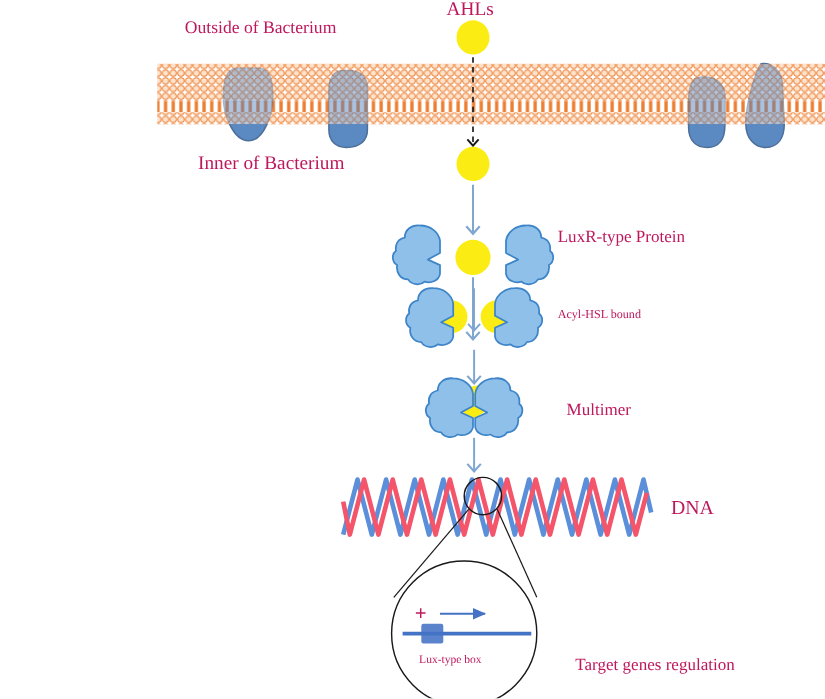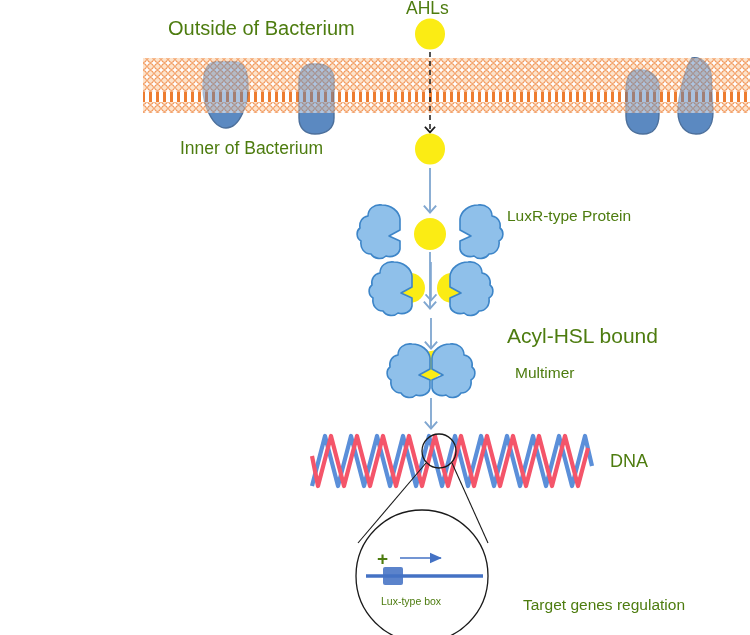--- a/index.html
+++ b/index.html
@@ -10,30 +10,31 @@
   #canvas {
     position: relative;
     width: 750px;
     height: 635px;
     background: #ffffff;
     overflow: hidden;
     font-family: "Liberation Sans", sans-serif;
   }
   .lbl {
     position: absolute;
-    color: #4d7c0f;
+    color: #be185d;
     white-space: nowrap;
     line-height: 1;
-  }
-  #lbl-outside   { left: 168px; top: 18px;  font-size: 20px; }
+    font-family: Liberation Serif, serif;
+  }
+  #lbl-outside   { left: 168px; top: 18px;  font-size: 16px; }
   #lbl-ahls      { left: 406px; top: 0px;   font-size: 17.5px; }
   #lbl-cellmem   { left: 2px;   top: 84px;  font-size: 17.5px; }
   #lbl-inner     { left: 180px; top: 140px; font-size: 17.5px; }
   #lbl-luxr      { left: 507px; top: 208px; font-size: 15.5px; }
-  #lbl-acyl      { left: 507px; top: 281px; font-size: 21px; margin-top: 44px; }
+  #lbl-acyl      { left: 507px; top: 281px; font-size: 11px; }
   #lbl-multimer  { left: 515px; top: 365px; font-size: 15.5px; }
   #lbl-dna       { left: 610px; top: 452px; font-size: 18px; text-align: center; }
   #lbl-target    { left: 523px; top: 565px; font-size: 15.5px; margin-top: 32px; }
   #lbl-luxbox    { left: 381px; top: 596px; font-size: 10.5px; text-align: right; }
 
   .svg-layer {
     position: absolute;
     left: 0;
     top: 0;
     width: 750px;

